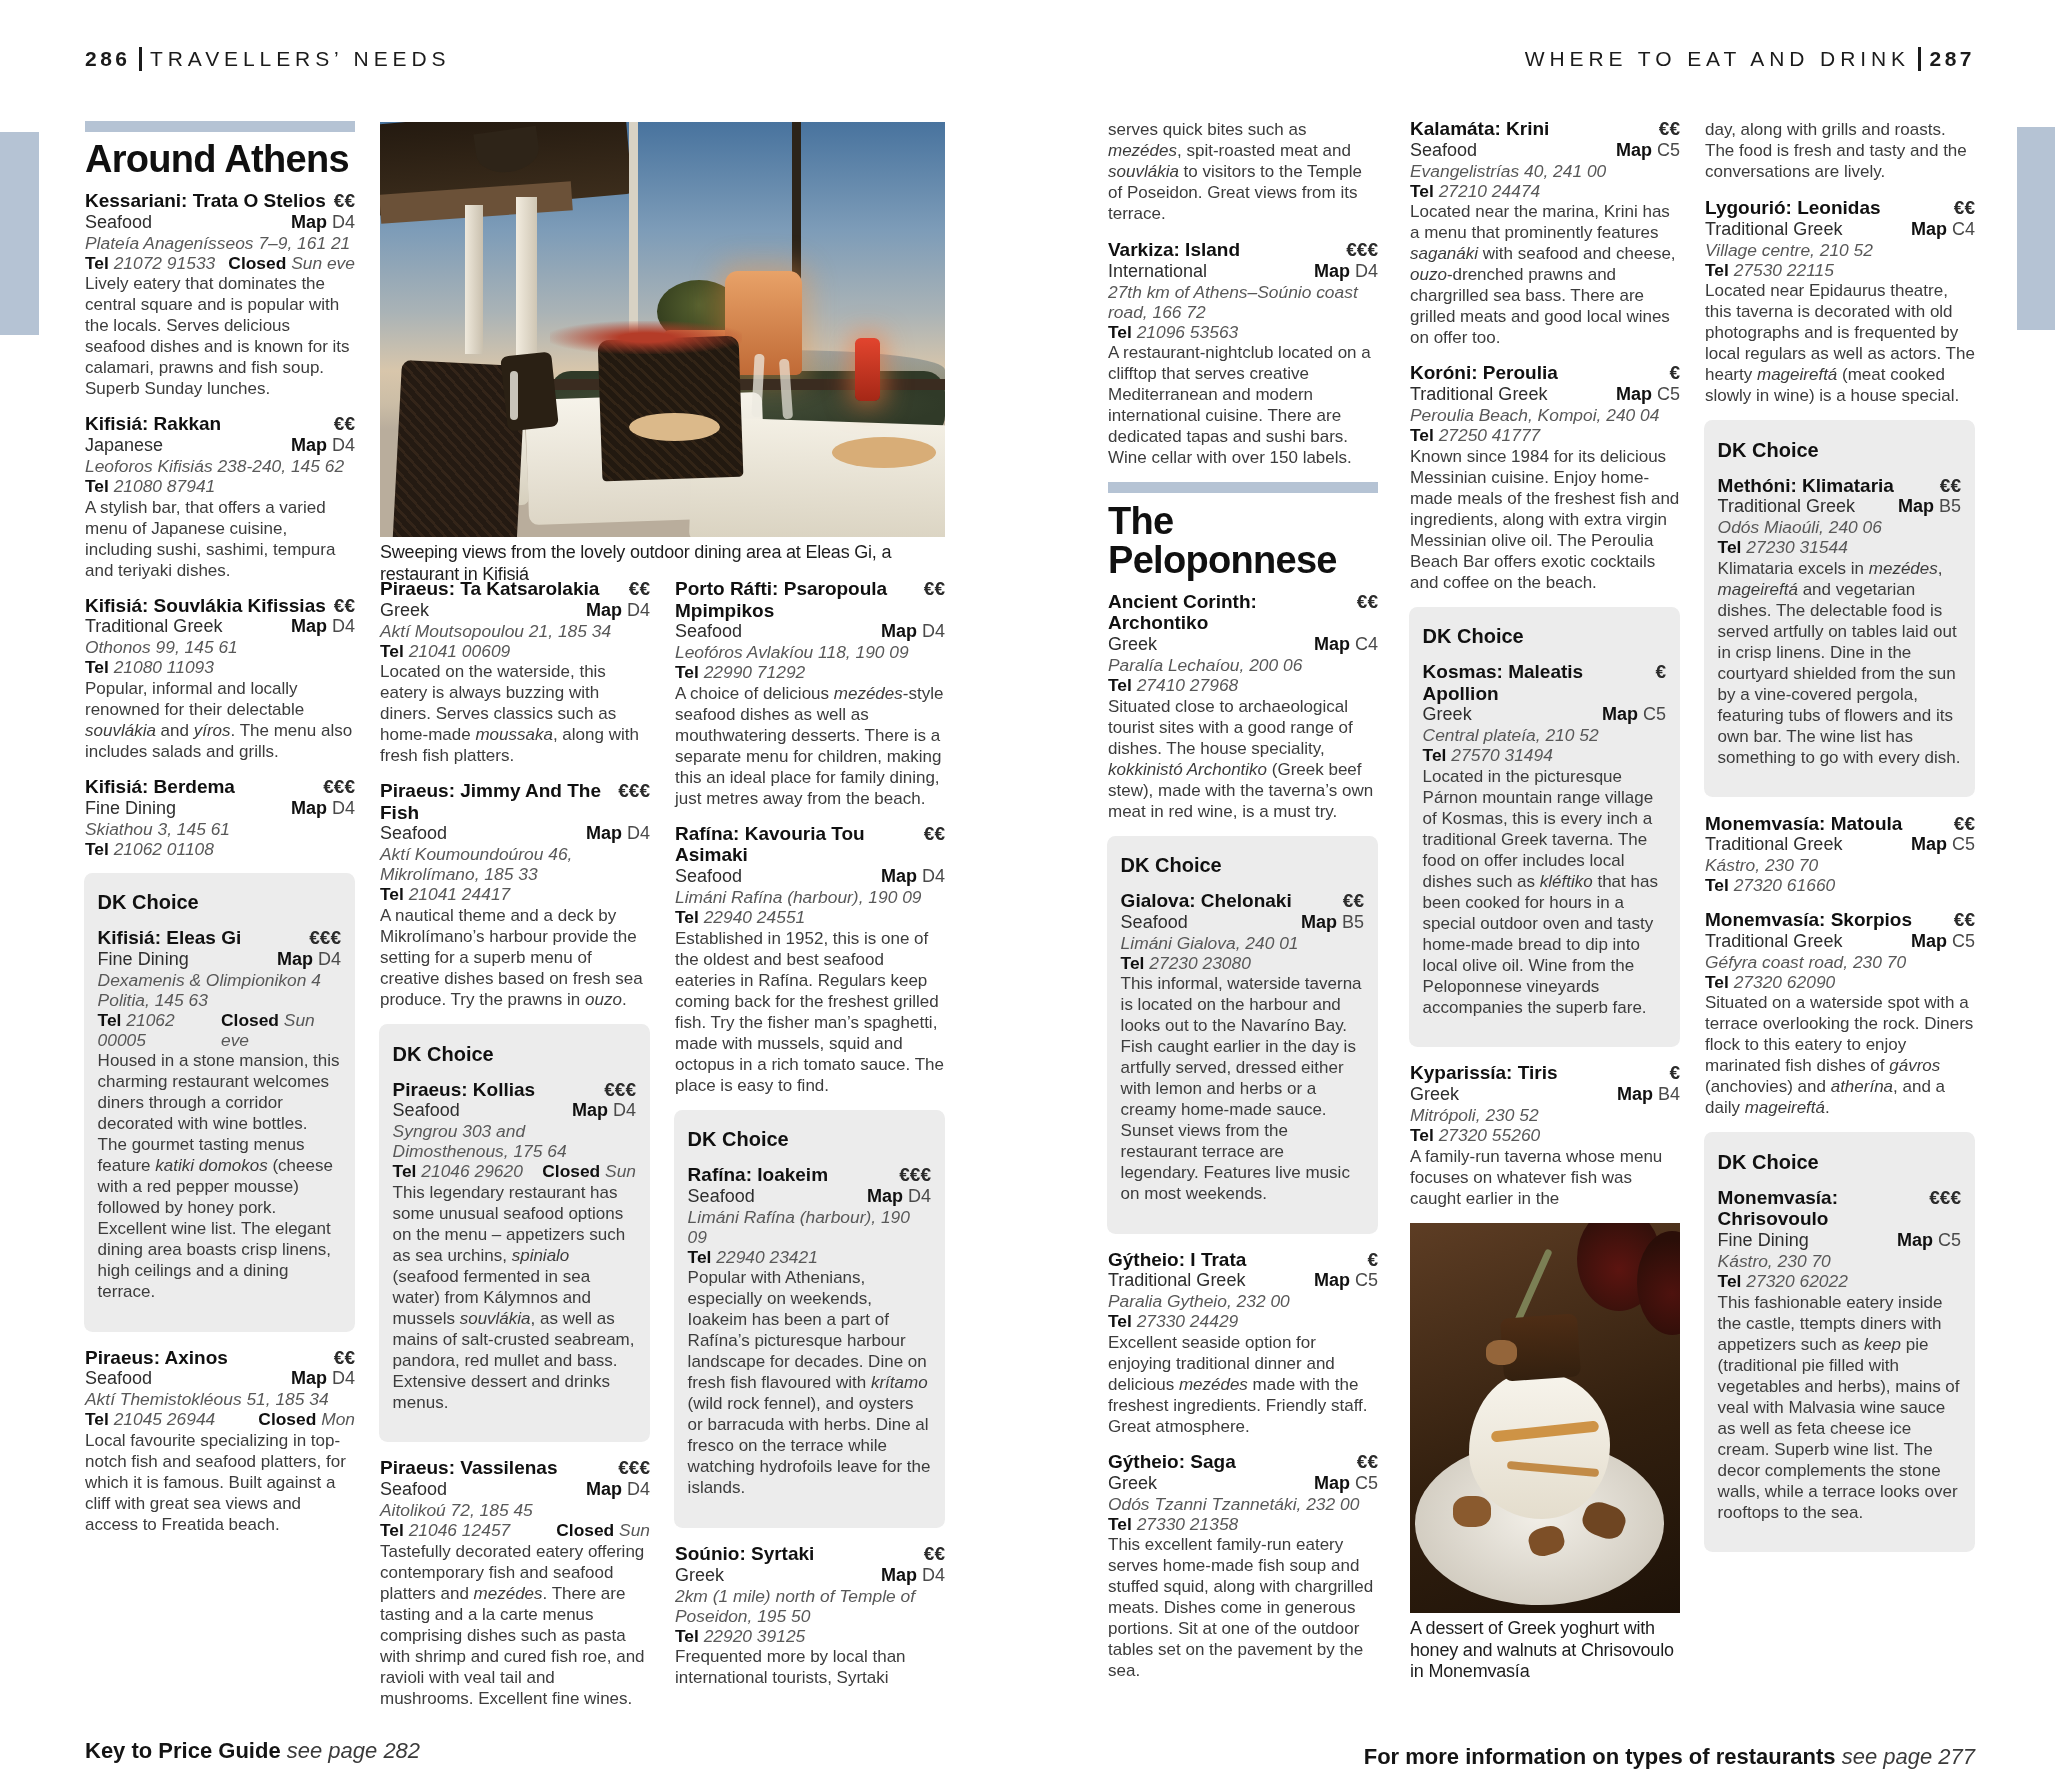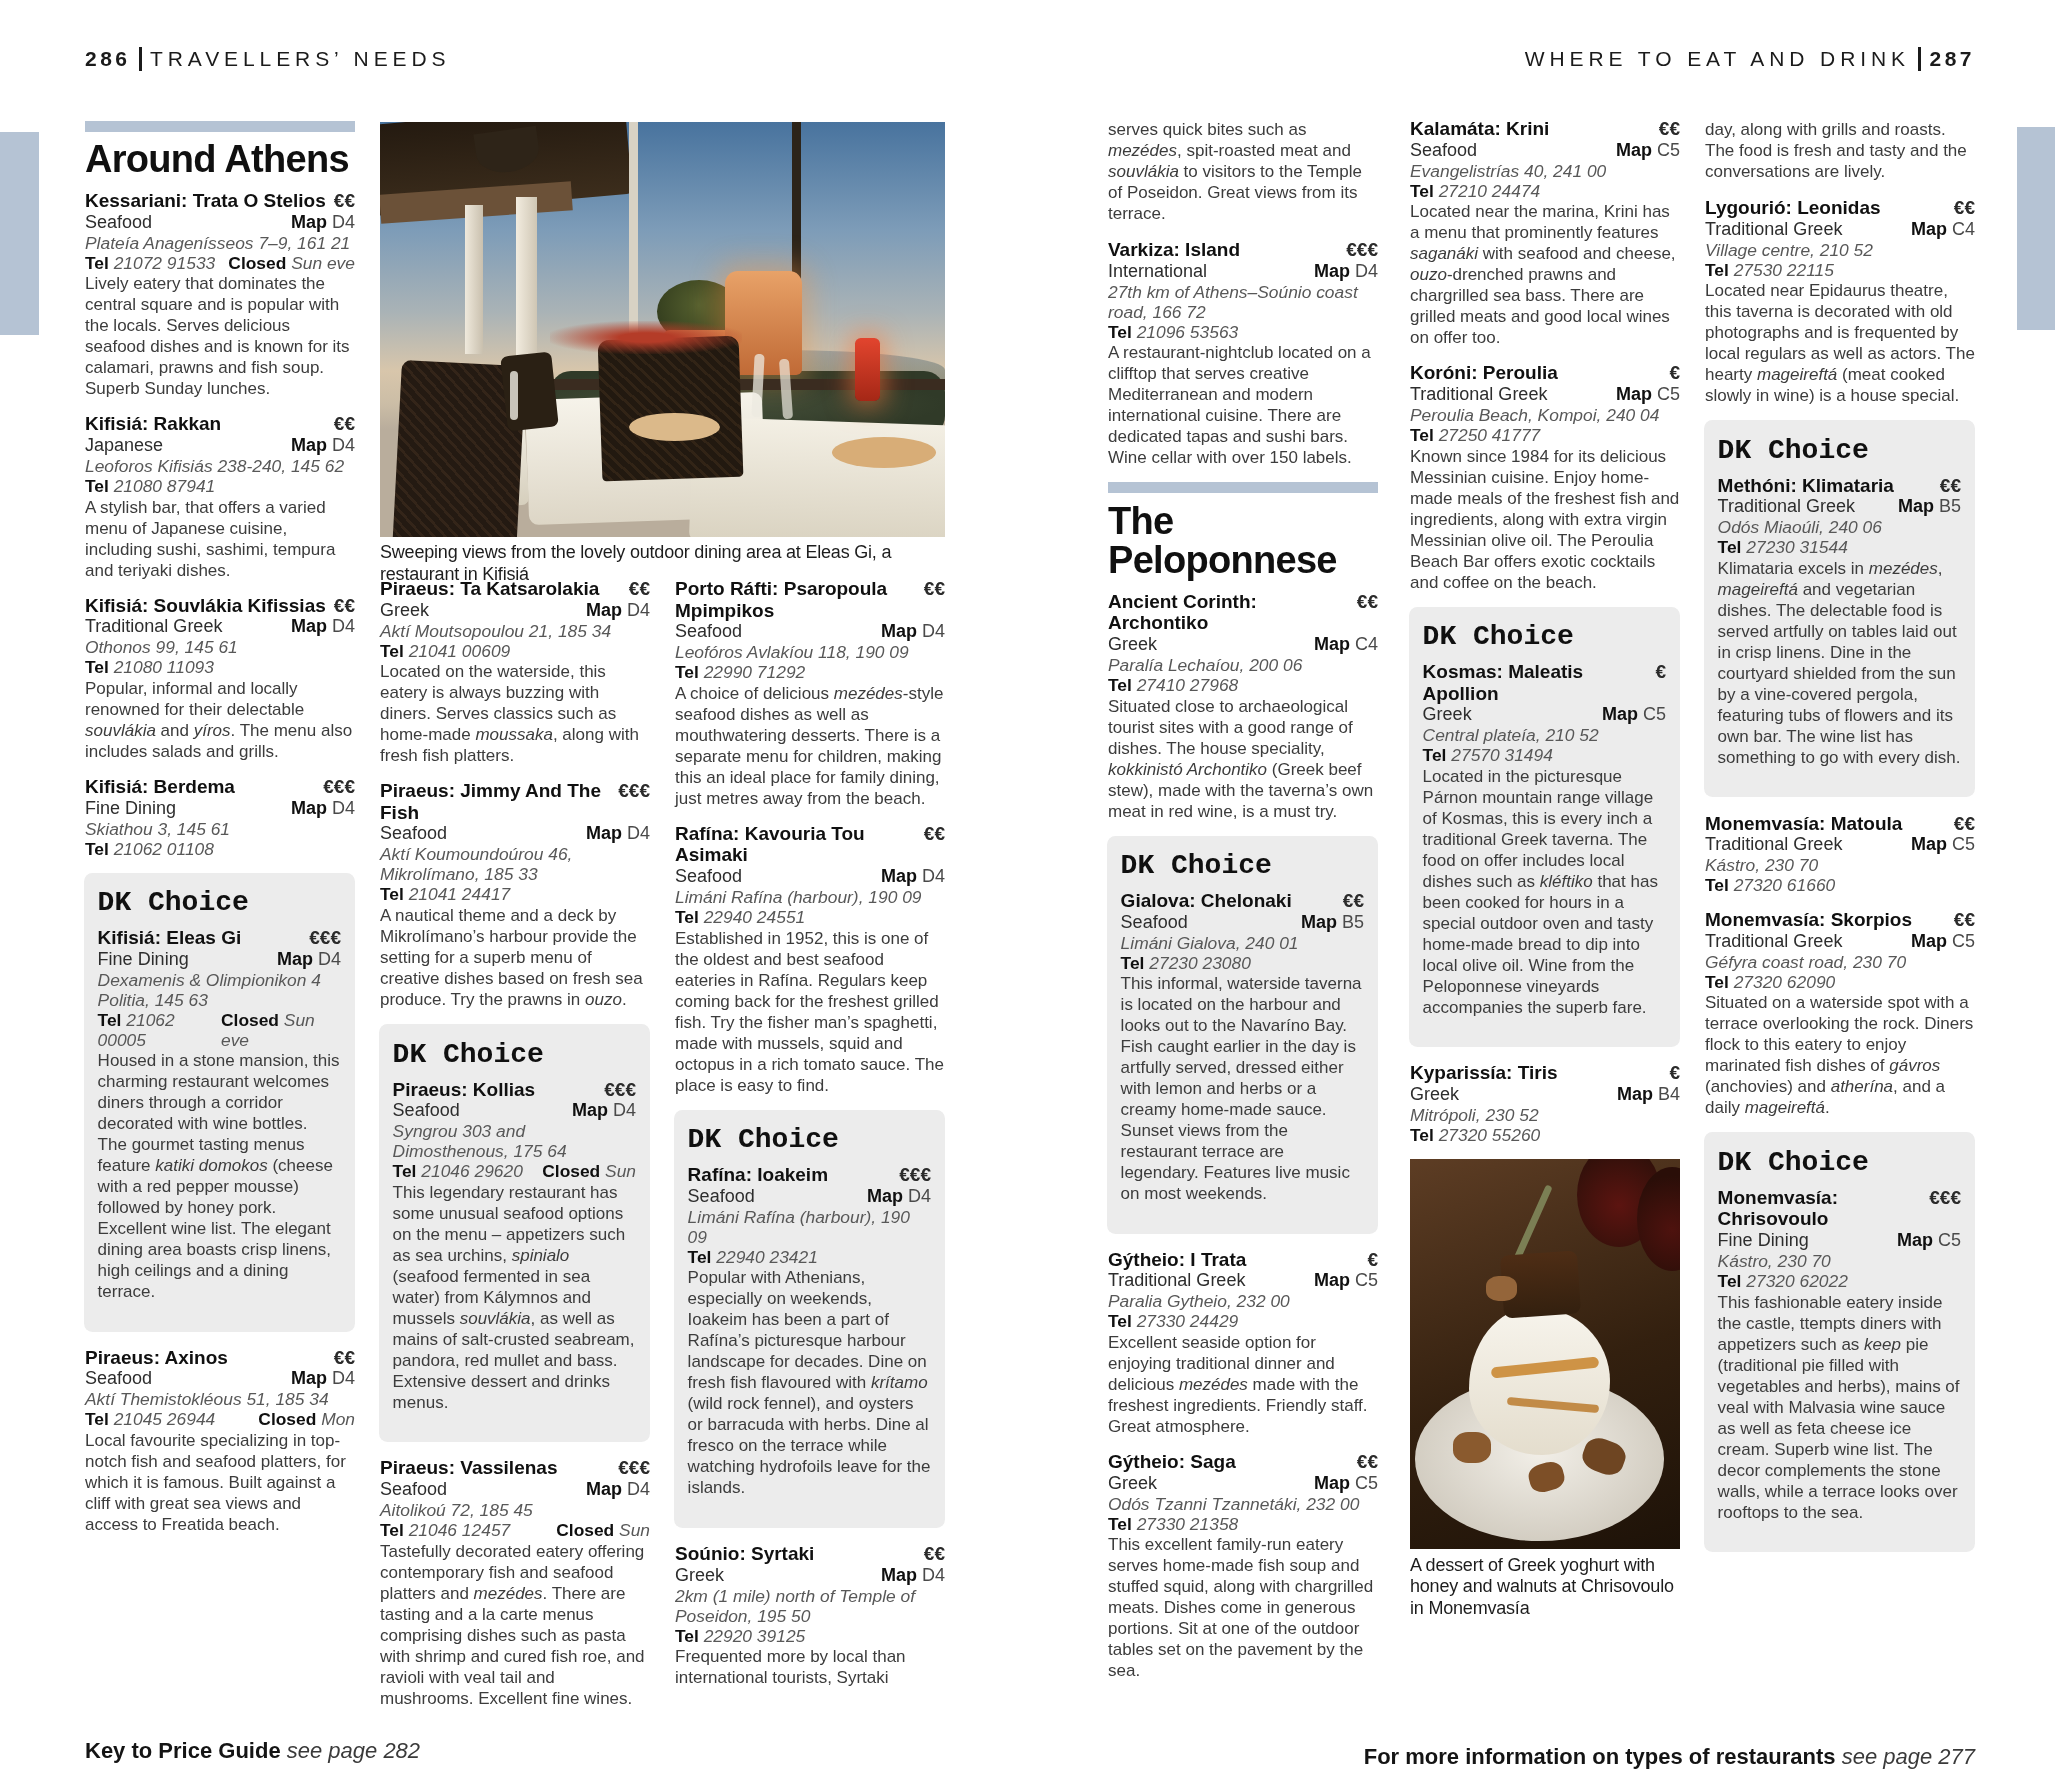--- a/index.html
+++ b/index.html
@@ -31,21 +31,21 @@
   .e-map span{color:#4a4a4a;}
   .e-addr{font-style:italic;color:#585858;font-size:17.4px;line-height:20px;}
   .e-tel{font-size:17.4px;line-height:20px;display:flex;justify-content:space-between;color:#585858;}
   .e-tel .num{font-style:italic;}
   .e-tel b{color:#101010;font-style:normal;}
   .e-closed{font-style:italic;}
   .e-body{font-size:17px;line-height:21px;color:#3c3c3c;margin-top:0.7px;}
   .cont{margin-bottom:15.3px;}
   
   .dk-box{background:#ececec;border-radius:8.4px;padding:11px 14px 15.3px;margin:2.8px 0 15.3px -1.4px;}
-  .dk-title{font-size:28px;font-weight:bold;color:#101010;margin:1.4px 0 7px;line-height:35px;font-family:Liberation Mono, monospace;}
+  .dk-title{font-size:20px;font-weight:bold;color:#101010;margin:1.4px 0 7px;line-height:35px;}
   
   .photo-frame{position:relative;overflow:hidden;background:#888;}
   #terrace-photo{position:absolute;left:380px;top:122px;width:565px;height:415px;}
   .photo-caption{font-size:18px;line-height:21.6px;color:#1d1d1d;letter-spacing:-0.2px;}
   #terrace-caption{position:absolute;left:380px;top:542px;width:585px;}
   .abs{position:absolute;}
   figure{margin:0;}
   .fig-dessert{margin-top:4.2px;}
   .fig-dessert .photo-frame{width:270px;height:390px;}
   .fig-dessert figcaption{margin-top:5.6px;}
@@ -476,20 +476,21 @@
         <span class="e-price">€</span>
       </div>
       <div class="e-sub">
         <span class="e-cuisine">Greek</span>
         <span class="e-map"><b>Map</b><span>&nbsp;B4</span></span>
       </div>
       <div class="e-addr">Mitrópoli, 230 52</div>
       <div class="e-tel">
         <span><b>Tel</b><span class="num">&nbsp;27320 55260</span></span>
       </div>
+      <div class="e-body">A family-run taverna whose menu focuses on whatever fish was caught earlier in the</div>
     </div>
     <figure class="fig-dessert">
       <div class="photo-frame">
         <div class="abs" style="inset:0;background:linear-gradient(160deg,#5d3d24,#33200f 55%,#1d1208);"></div>
         <div class="abs" style="left:62%;top:-4%;width:84px;height:104px;background:radial-gradient(circle at 50% 60%,#5c1410,#30100a 75%);border-radius:50%;"></div>
         <div class="abs" style="left:84%;top:2%;width:70px;height:104px;background:radial-gradient(circle at 50% 60%,#4e120e,#2a0e08 75%);border-radius:50%;"></div>
         <div class="abs" style="left:44%;top:6%;width:7px;height:84px;background:#7b7f54;transform:rotate(24deg);border-radius:4.2px;"></div>
         <div class="abs" style="left:2%;right:6%;bottom:2%;height:42%;background:radial-gradient(ellipse at 50% 45%,#f2efe8,#cfc9bd 80%);border-radius:50%;"></div>
         <div class="abs" style="left:22%;top:38%;width:52%;height:38%;background:linear-gradient(180deg,#f7f4ec,#e4ddcd);border-radius:46% 54% 48% 52%/55% 50% 50% 45%;"></div>
         <div class="abs" style="left:34%;top:24%;width:77px;height:63px;background:linear-gradient(180deg,#4e2d15,#33200f);border-radius:8.4px;transform:rotate(-4deg);"></div>

